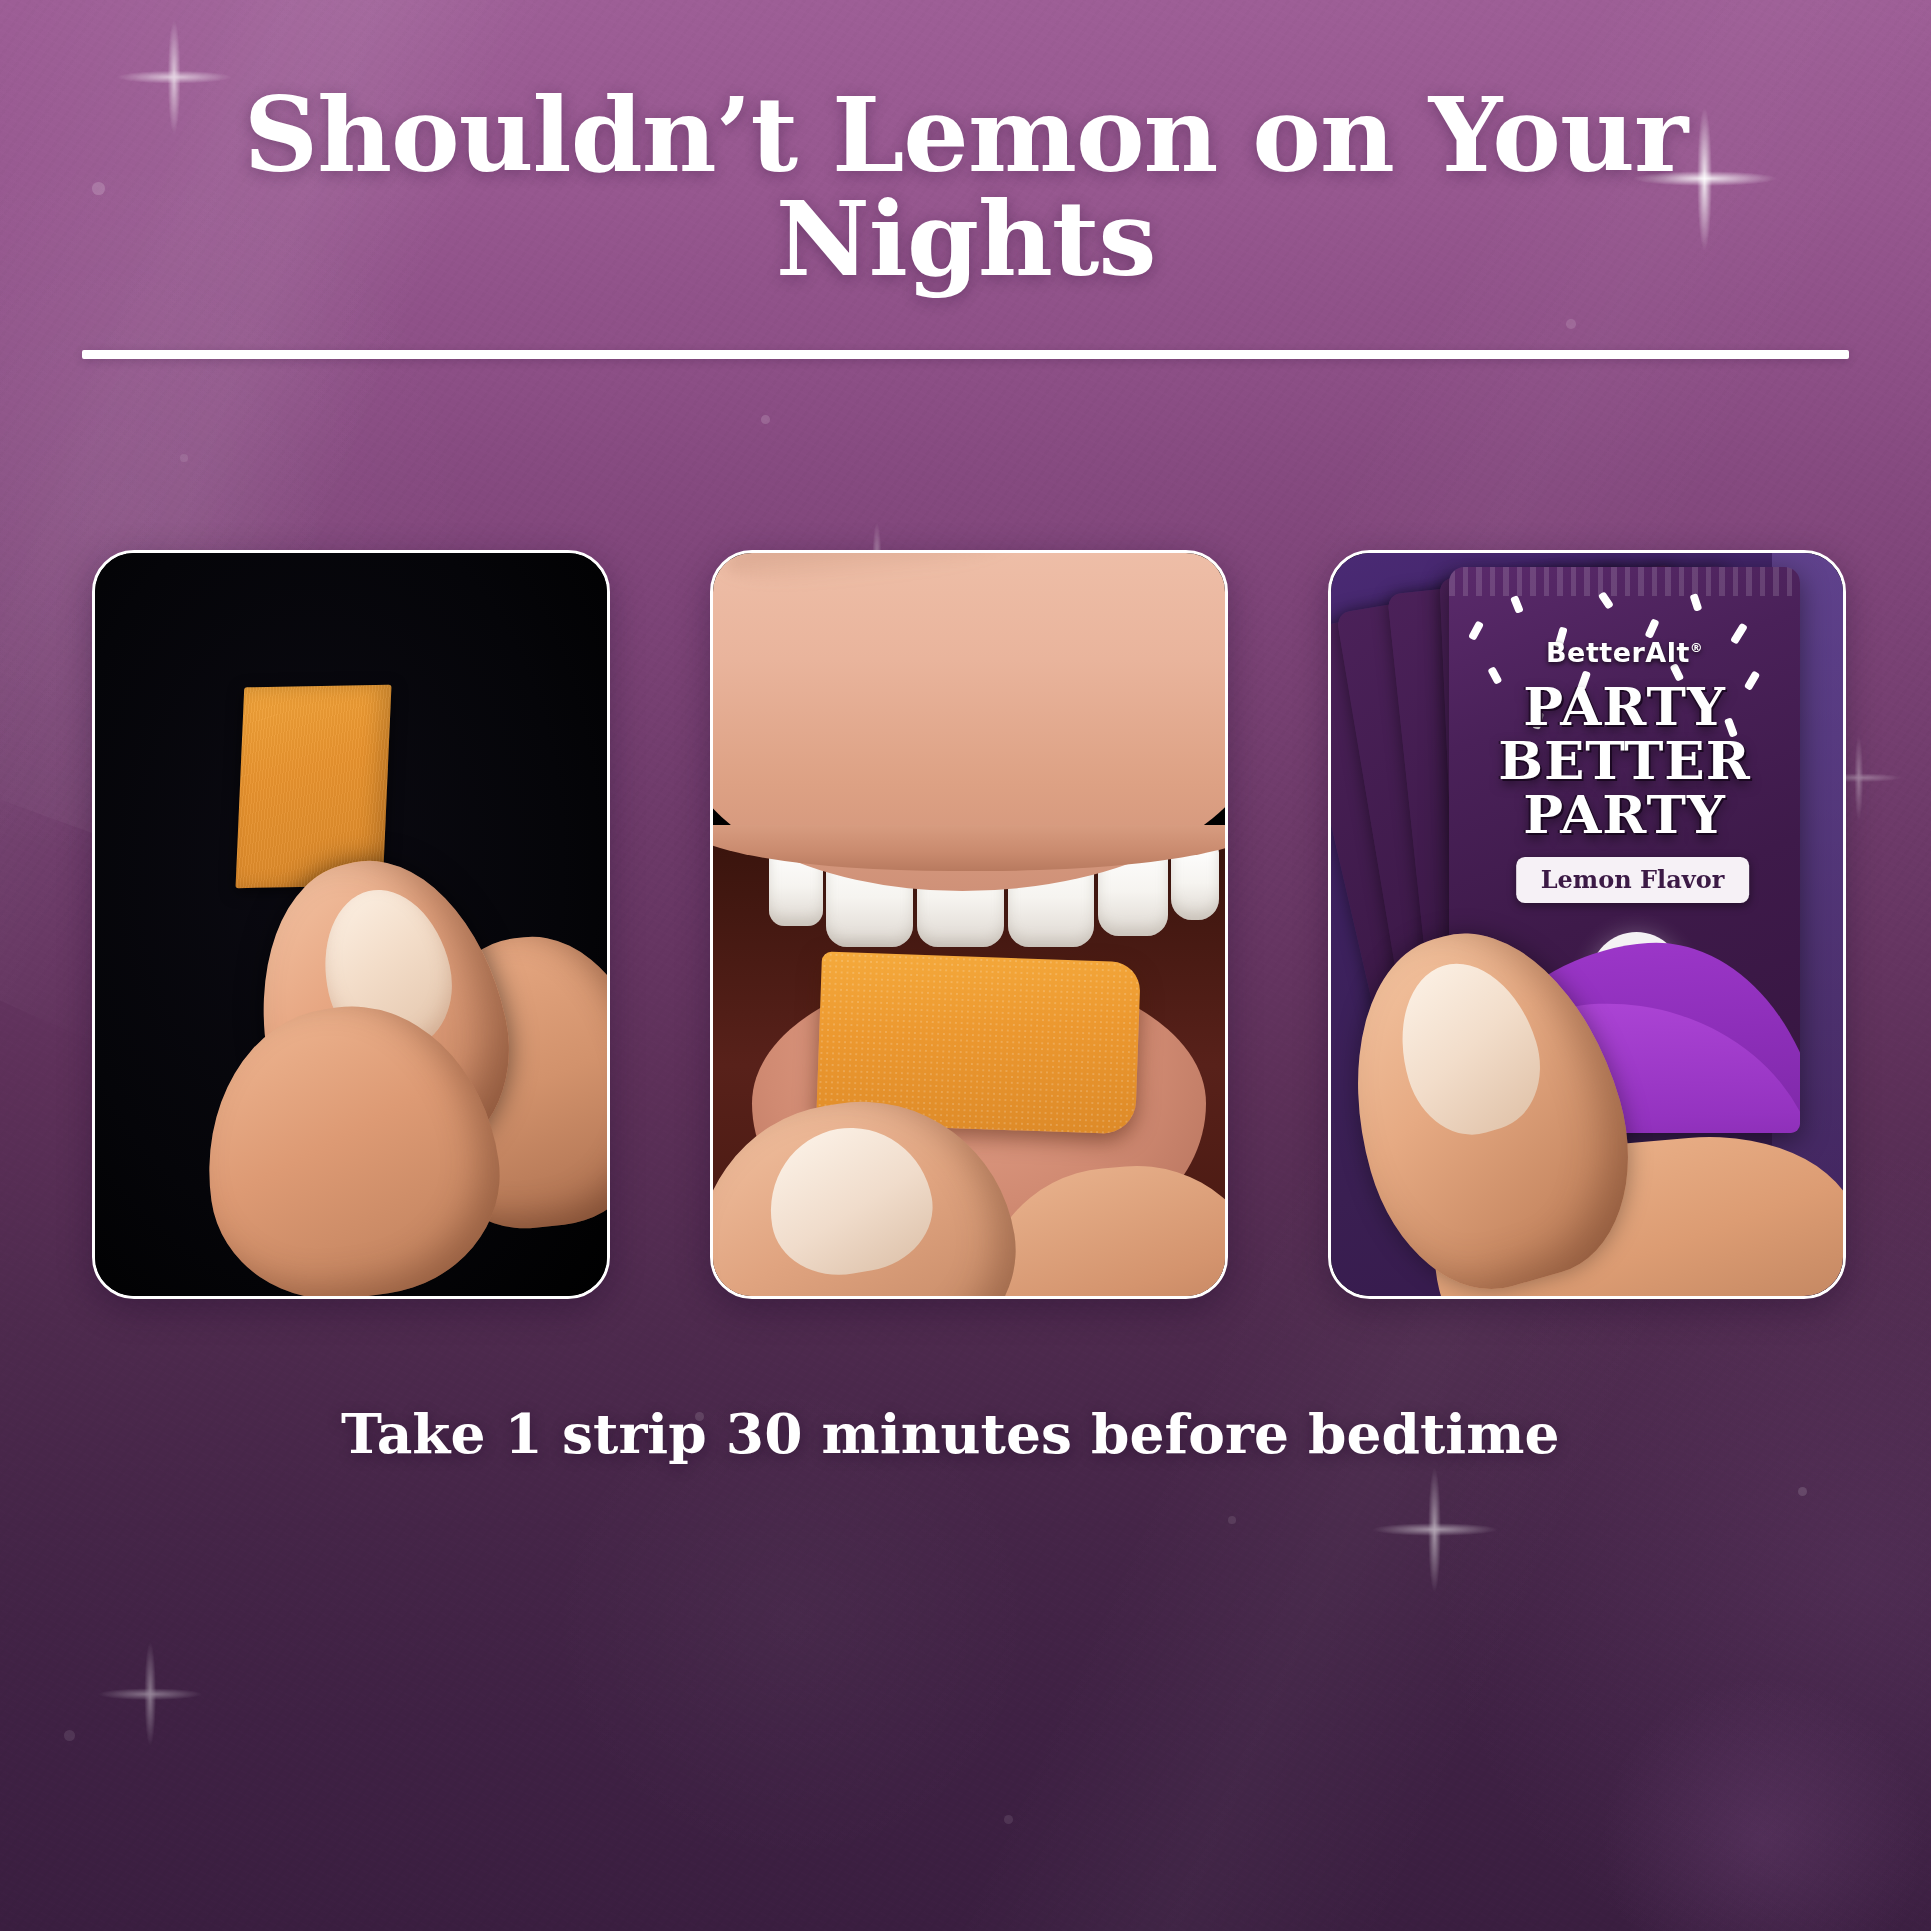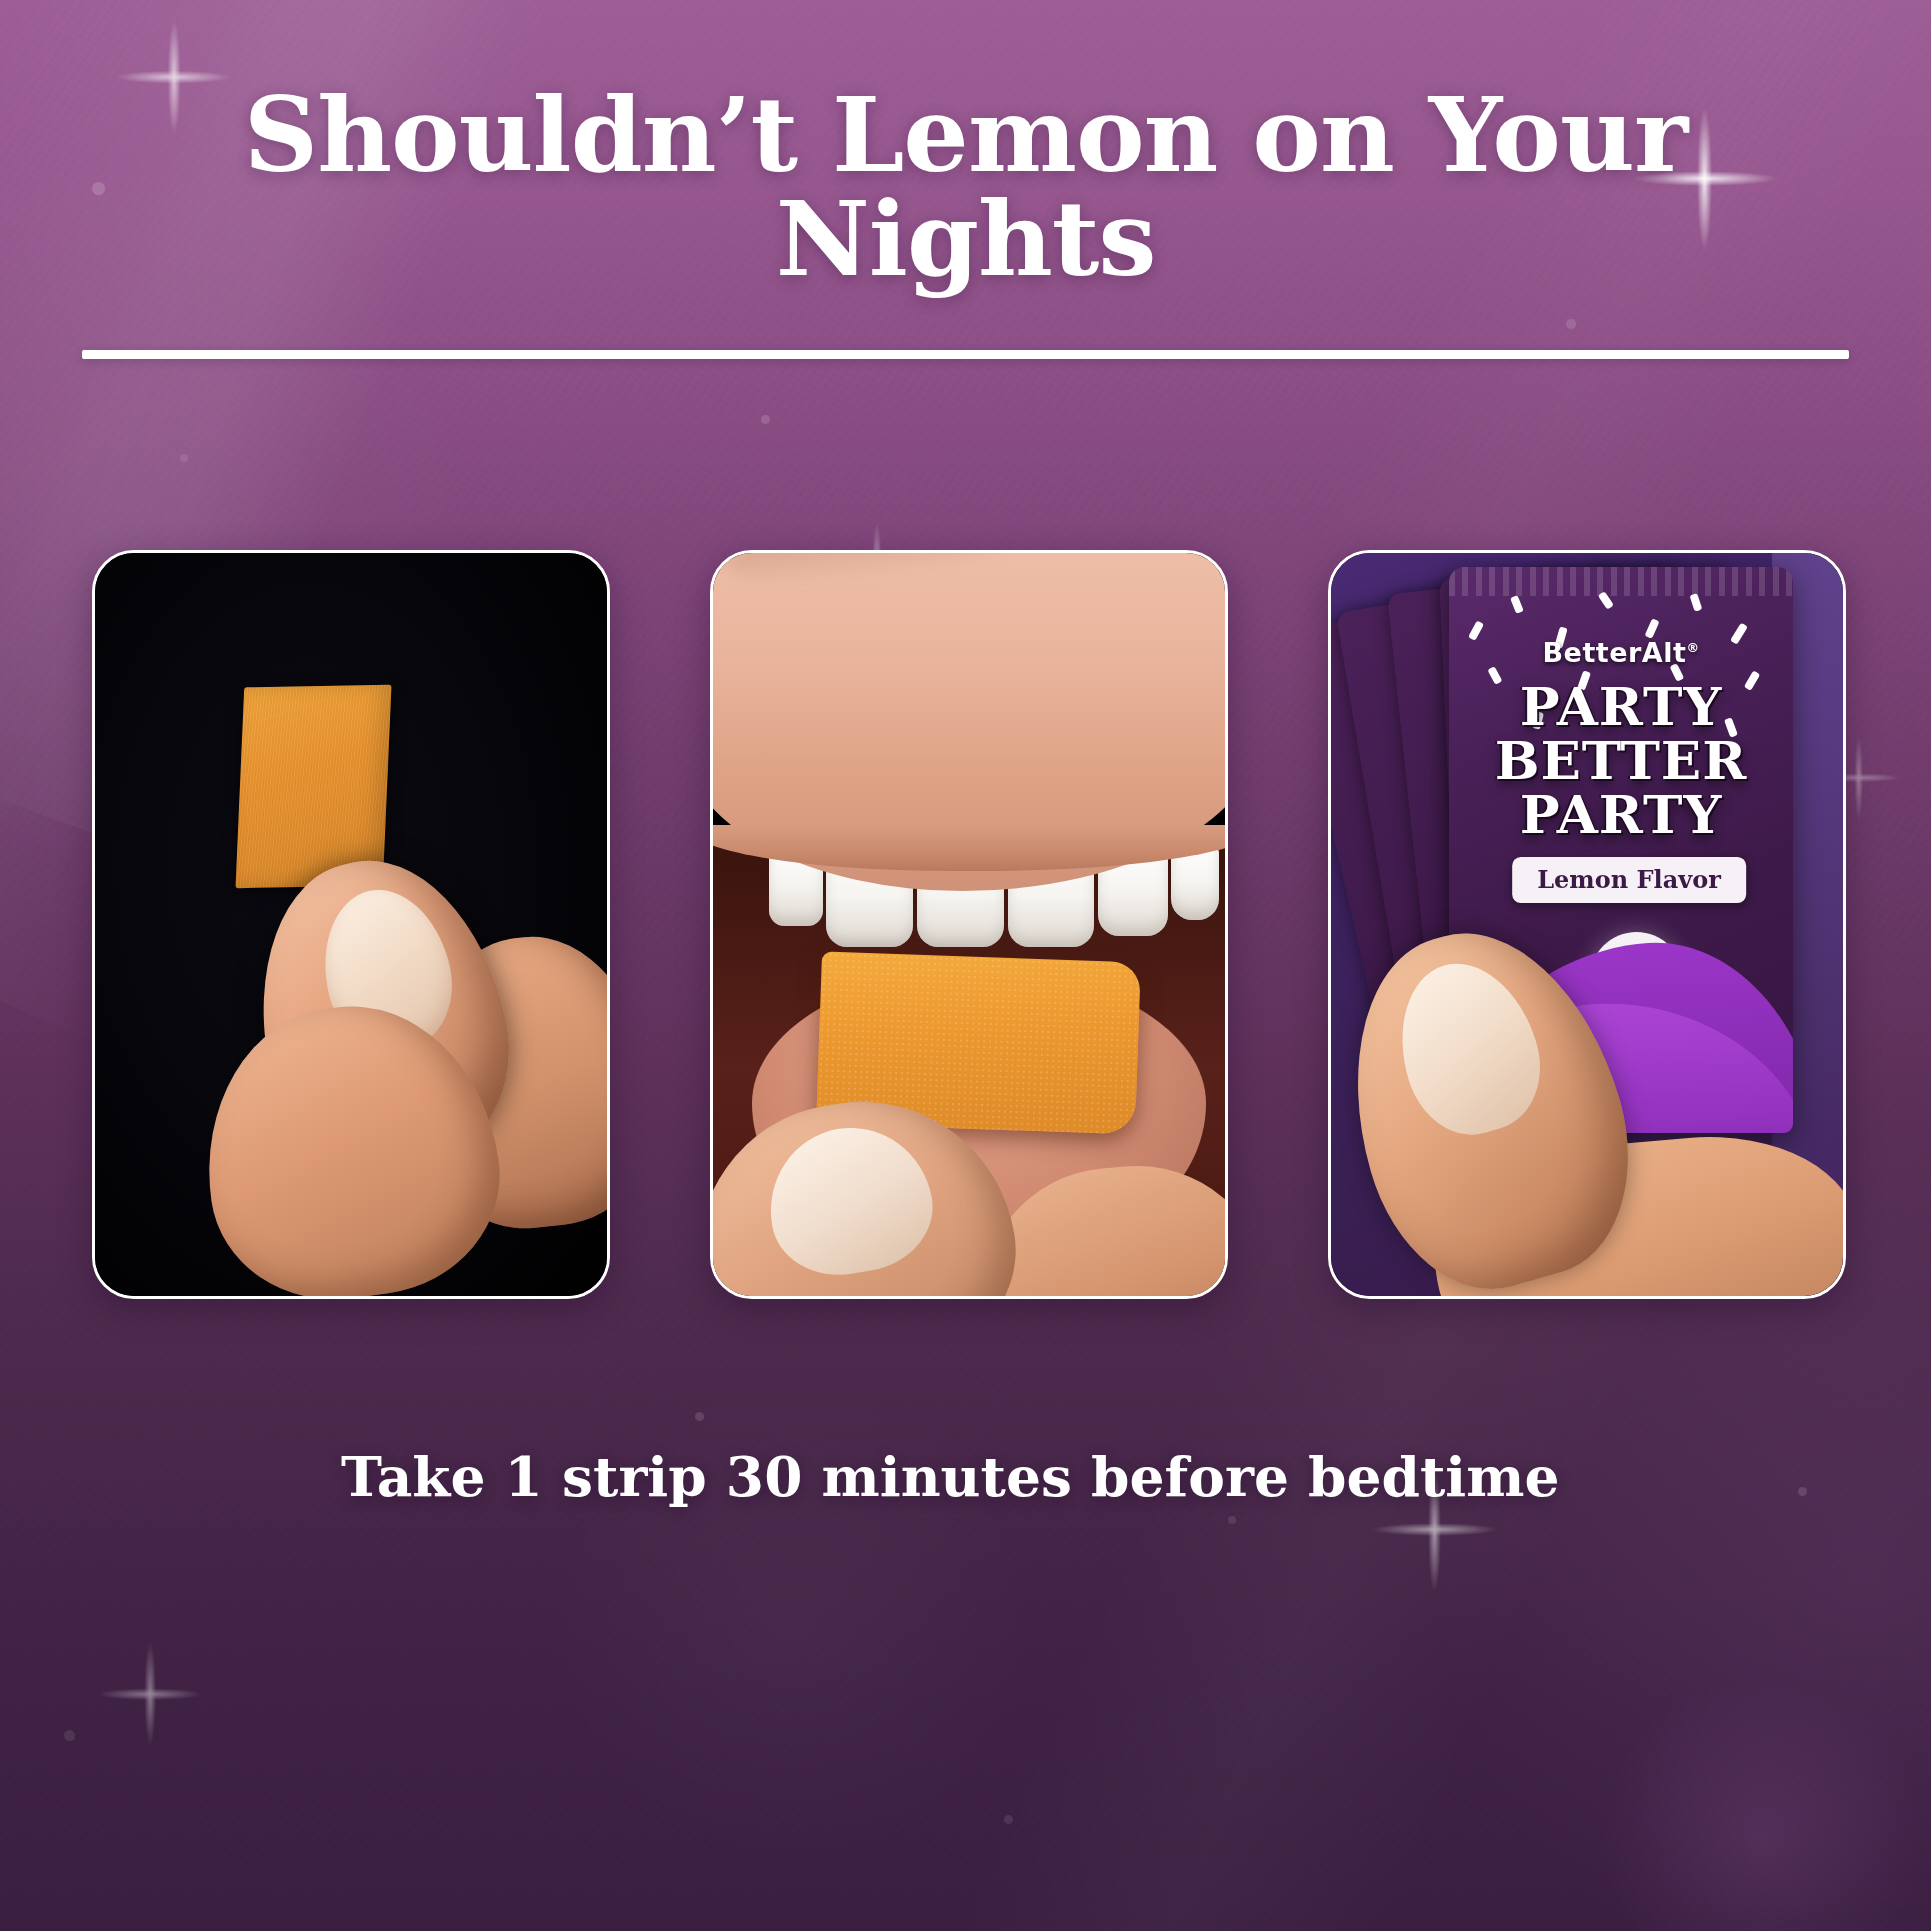--- a/index.html
+++ b/index.html
@@ -197,20 +197,21 @@
   .fan1{left:9.7px;top:42px;width:290px;height:512px;transform:rotate(-13deg);}
   .fan2{left:46px;top:33px;width:290px;height:521px;transform:rotate(-9.5deg);}
   .fan3{left:83px;top:25px;width:290px;height:529px;transform:rotate(-6deg);}
   .fan4{left:120px;top:19.3px;width:290px;height:537px;transform:rotate(-2.5deg);}
   .sachet{
     position:absolute;left:118px;top:13.5px;width:344px;height:566px;
     border-radius:15.4px 15.4px 9.7px 9.7px;
     background:linear-gradient(158deg,#5a2a6b 0%,#4a2159 26%,#3e1a4a 58%,#361540 100%);
     box-shadow:0 7.7px 29px rgba(0,0,0,.45);
     overflow:hidden;
+    padding-left:7px;
   }
   .sachet-notch{
     position:absolute;left:0;right:0;top:0;height:29px;
     background-image:repeating-linear-gradient(90deg, rgba(255,255,255,.14) 0 5.8px, rgba(0,0,0,0) 5.8px 13.5px);
   }
   .confetti{position:absolute;background:#fff;border-radius:2.9px;transform-origin:center;}
   .brand{
     position:absolute;left:0;right:0;top:70px;text-align:center;
     color:#fff;font-family:"DejaVu Sans", sans-serif;font-weight:700;
     font-size:27px;letter-spacing:0.5px;
@@ -273,21 +274,20 @@
   }
 
   
   .captions{position:absolute;left:58px;top:1402px;width:1815px;display:flex;}
   .cap{
     flex:1;text-align:center;color:#fff;
     font-family:"DejaVu Serif", serif;font-weight:700;
     font-size:55px;line-height:1.18;
     text-shadow:0 2.9px 13.5px rgba(30,10,40,.42);
     padding:0 13.5px;
-    margin-top:43px;
   }
   .cap.c1{padding-right:44px;}
   .cap.c3{padding-left:9.7px;}
 </style>
 </head>
 <body>
 
 <div class="stage">
 
   <div class="bg-texture"></div>

